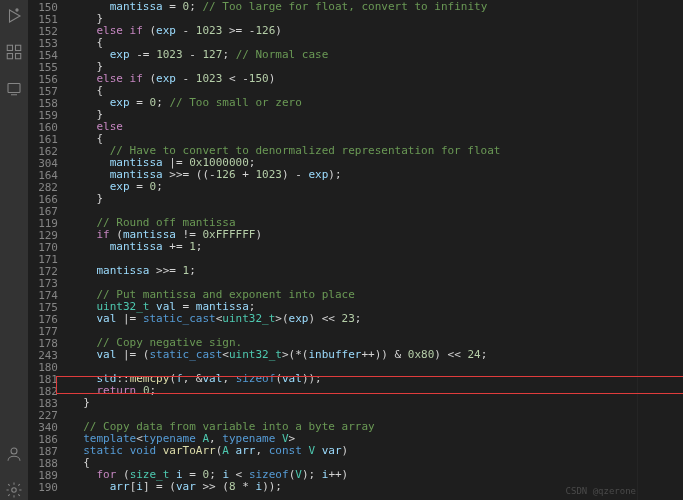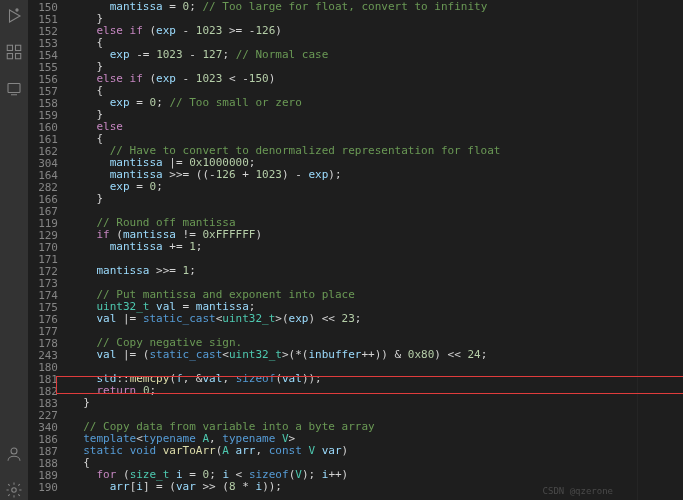--- a/index.html
+++ b/index.html
@@ -10,21 +10,21 @@
 .ab-icon svg{width:18px;height:18px;stroke:currentColor;fill:none;stroke-width:1.4}
 .editor{flex:1;display:flex;flex-direction:column;position:relative}
 .code-area{flex:1;display:flex;overflow:hidden}
 .gutter{width:42px;text-align:right;padding-right:12px;color:#858585;user-select:none;line-height:12px;padding-top:2px}
 .gutter div{height:12px}
 .code{flex:1;line-height:12px;padding-top:1px;white-space:pre}
 .code .line{height:12px}
 .highlight-box{position:absolute;border:1.5px solid #e03c3c;pointer-events:none}
 .k-blue{color:#569cd6}.k-ctrl{color:#c586c0}.k-type{color:#4ec9b0}.k-func{color:#dcdcaa}.k-num{color:#b5cea8}.k-com{color:#6a9955}.k-var{color:#9cdcfe}.k-op{color:#d4d4d4}
 .minimap{width:46px;background:#1e1e1e;border-left:1px solid #252525}
-.watermark{position:absolute;bottom:4px;right:70px;font-size:9px;color:#4a4a4a}
+.watermark{position:absolute;bottom:4px;right:47px;font-size:9px;color:#4a4a4a}
 </style>
 </head>
 <body>
 
 <div class="activity-bar">
   <div class="ab-icon">
       <svg viewBox="0 0 24 24">
         <polygon points="6,4 20,12 6,20"></polygon>
         <circle cx="16" cy="4" r="1.5" fill="currentColor"></circle>
       </svg>

